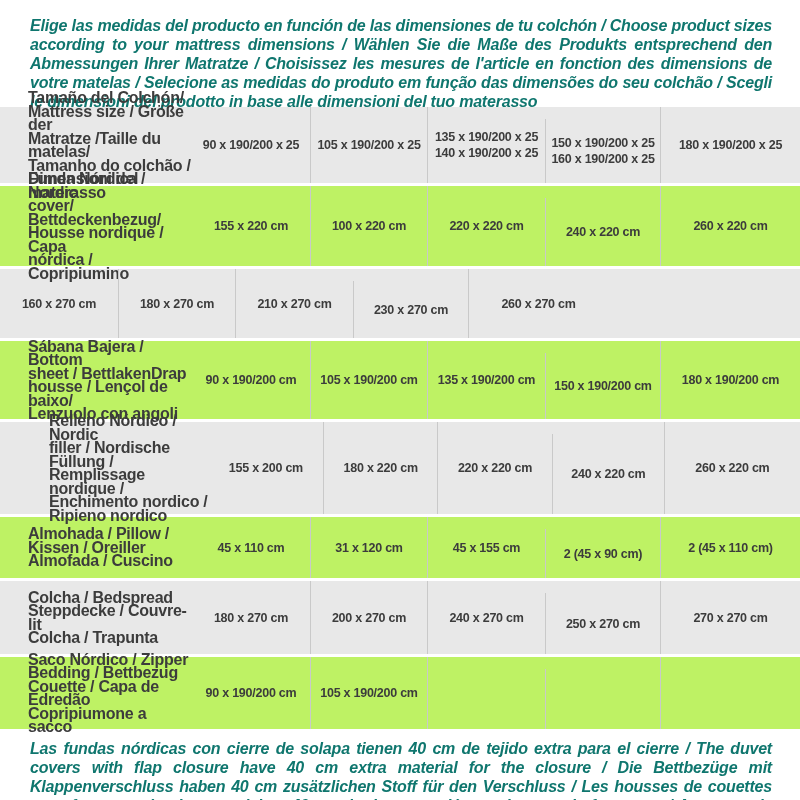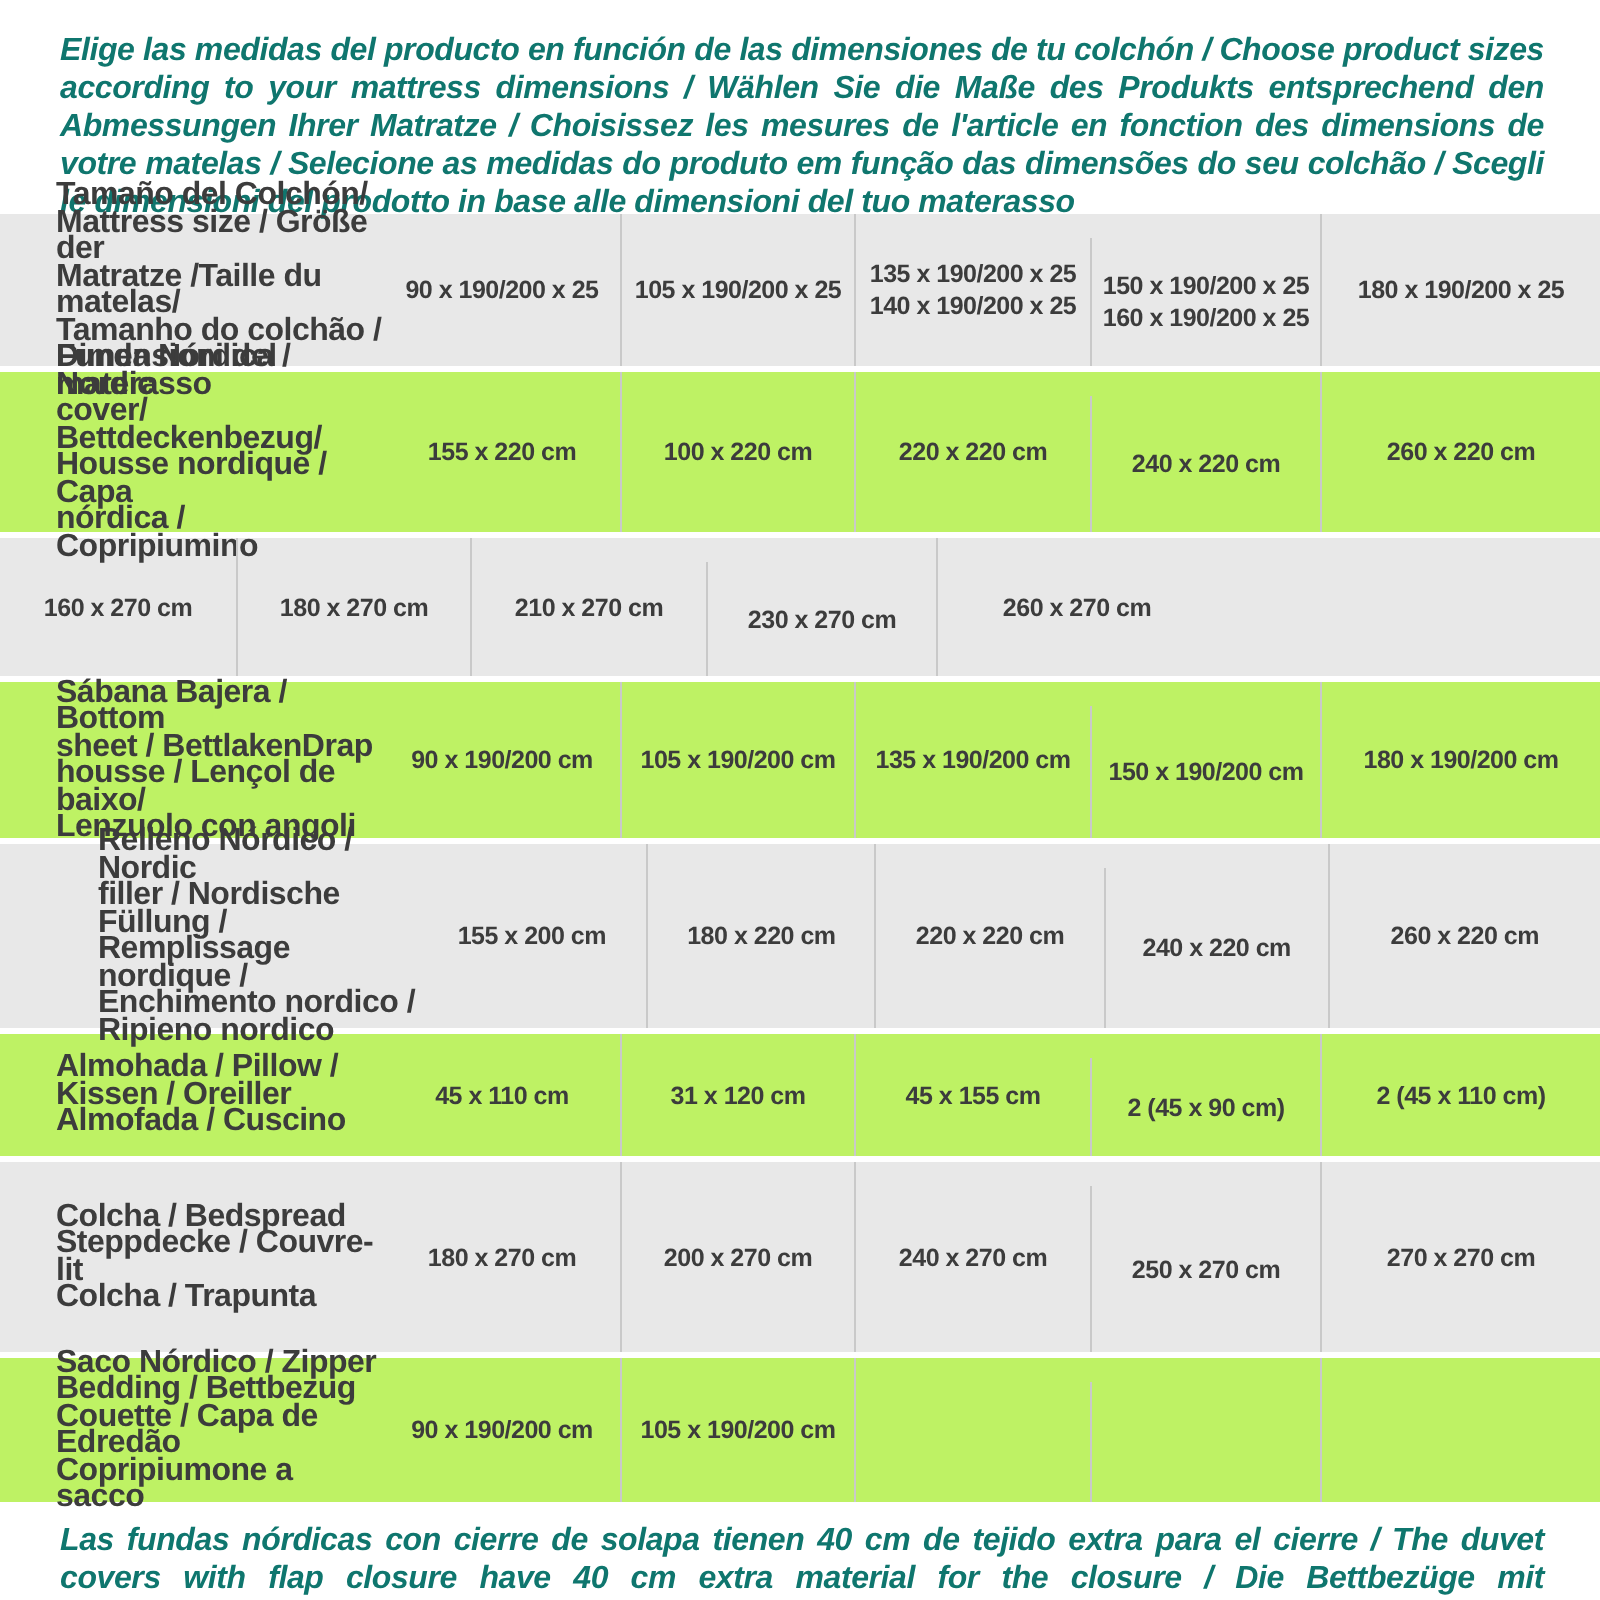--- a/index.html
+++ b/index.html
@@ -37,21 +37,21 @@
     margin-bottom: 3px;
     background: #bef264;
   }
   .row:nth-child(odd) { background: #e8e8e8; }
   .row:nth-child(1) { height: 76px; }
   .row:nth-child(2) { height: 80px; }
   .row:nth-child(3) { height: 69px; }
   .row:nth-child(4) { height: 78px; }
   .row:nth-child(5) { height: 92px; padding-left: 21px; }
   .row:nth-child(6) { height: 61px; }
-  .row:nth-child(7) { height: 95px; }
+  .row:nth-child(7) { height: 73px; }
   .row:nth-child(8) { height: 72px; }
   .cell {
     display: flex;
     align-items: center;
     white-space: pre-line;
     color: #3c3c3c;
     font-weight: 700;
     letter-spacing: -0.25px;
   }
   .cell.label {

